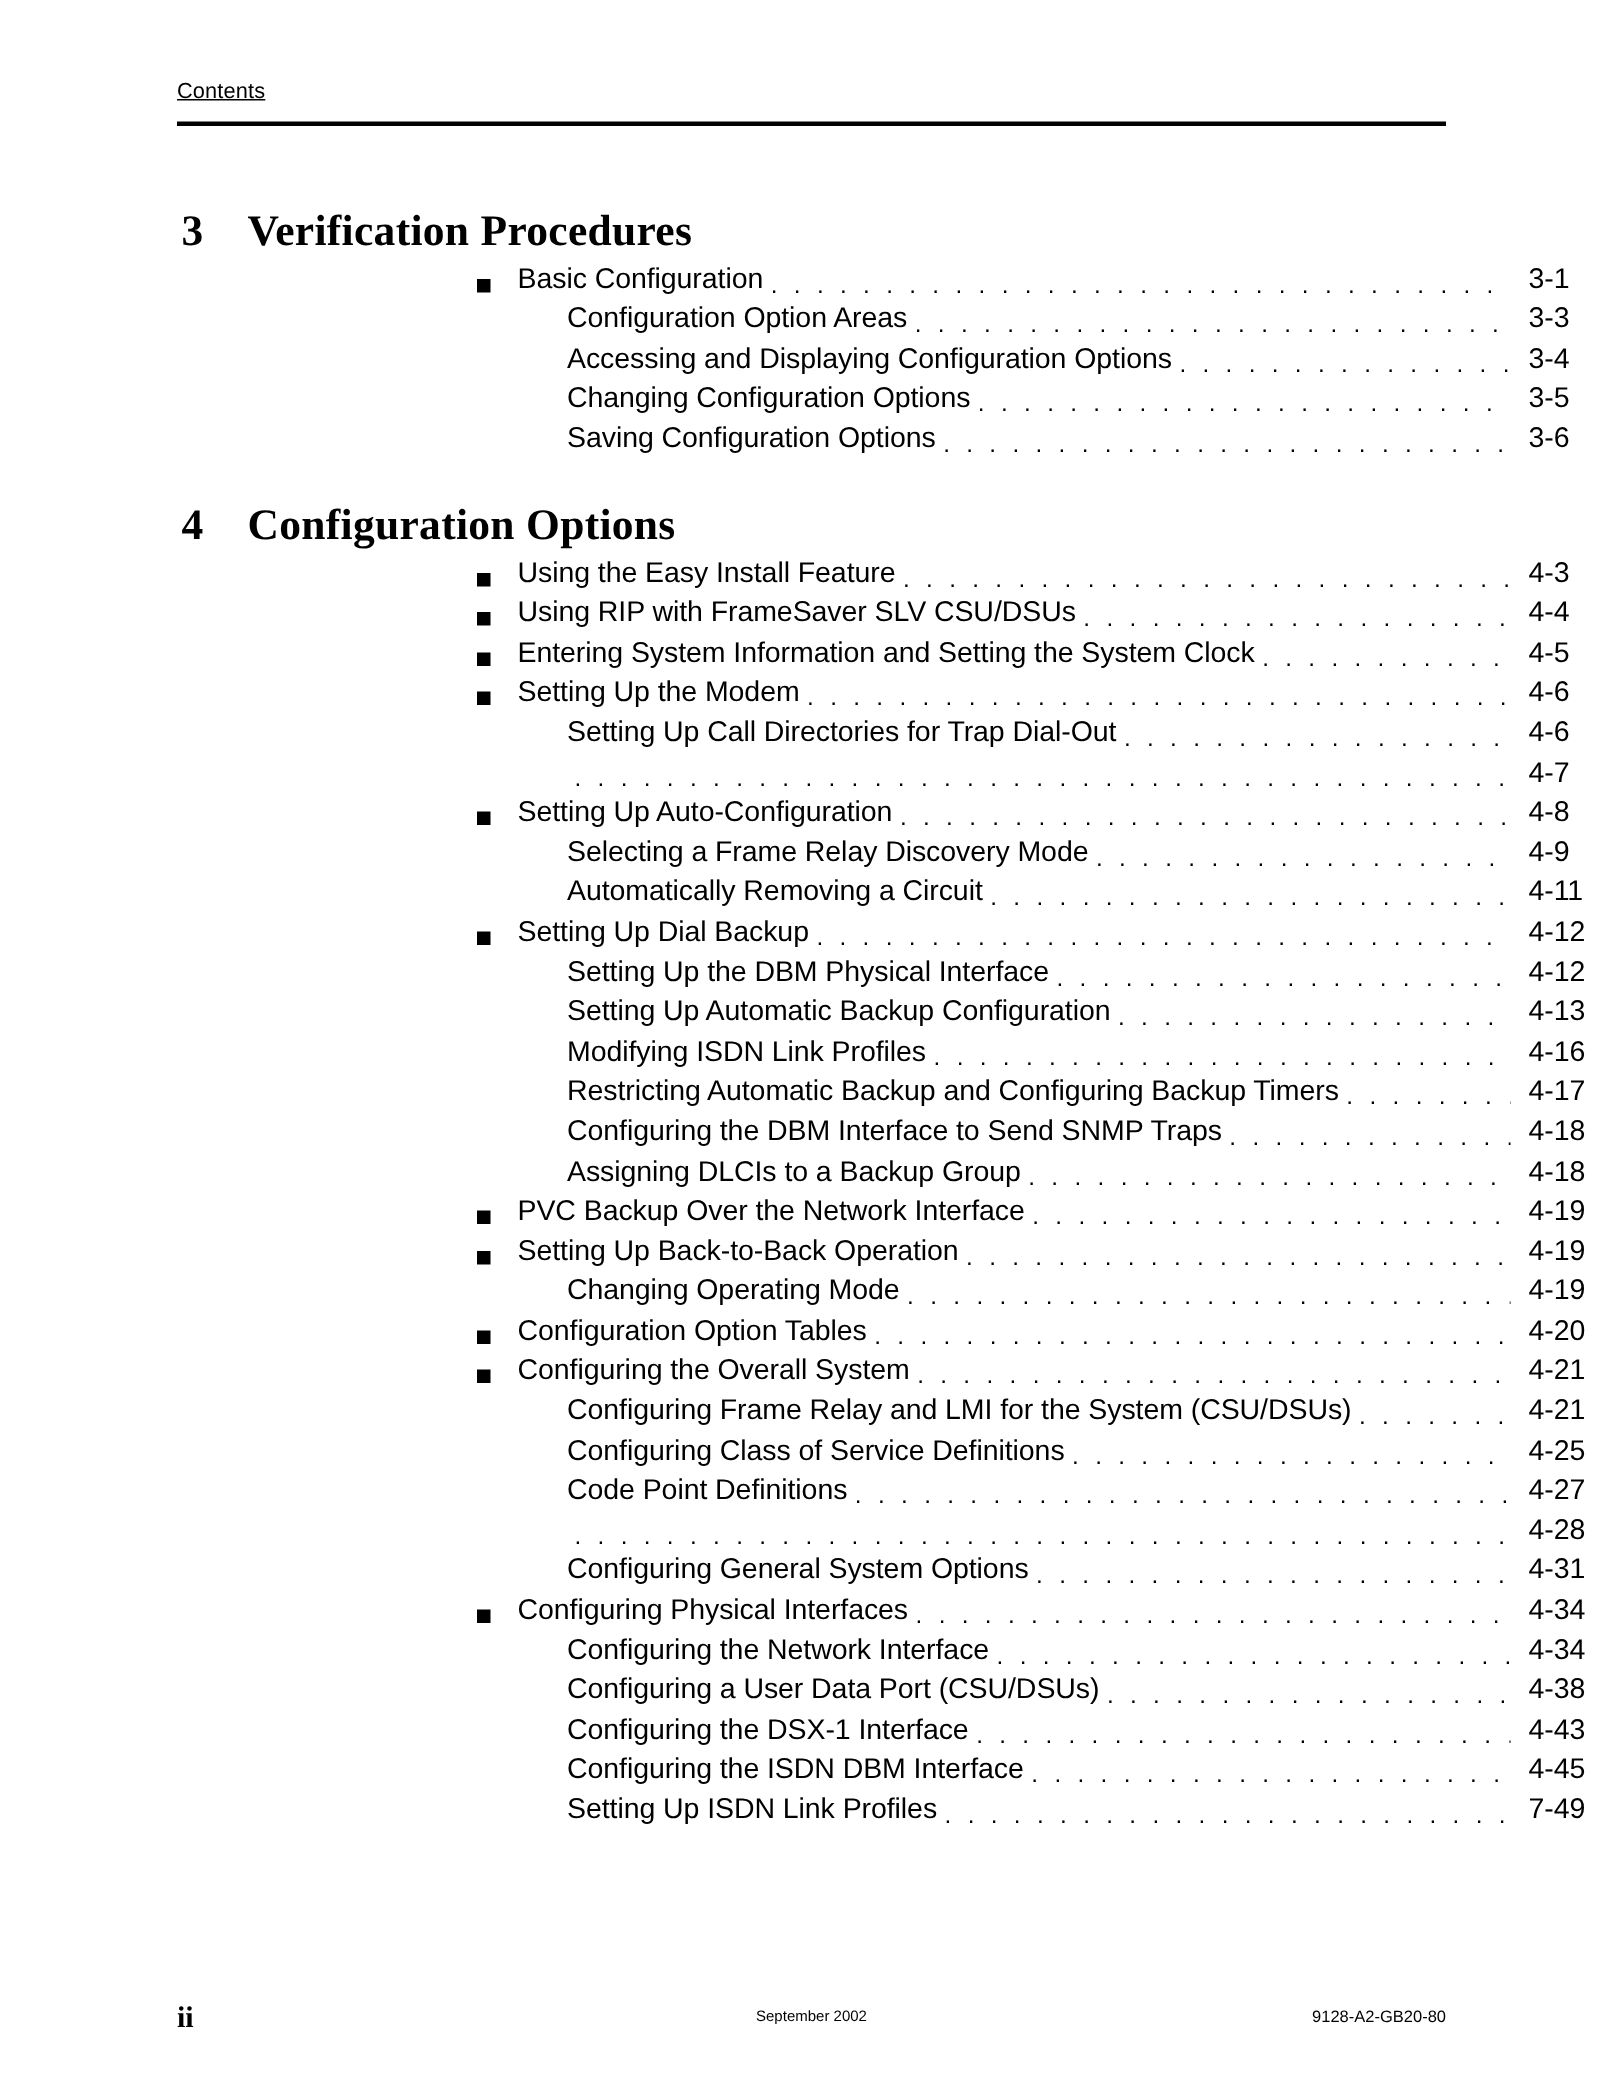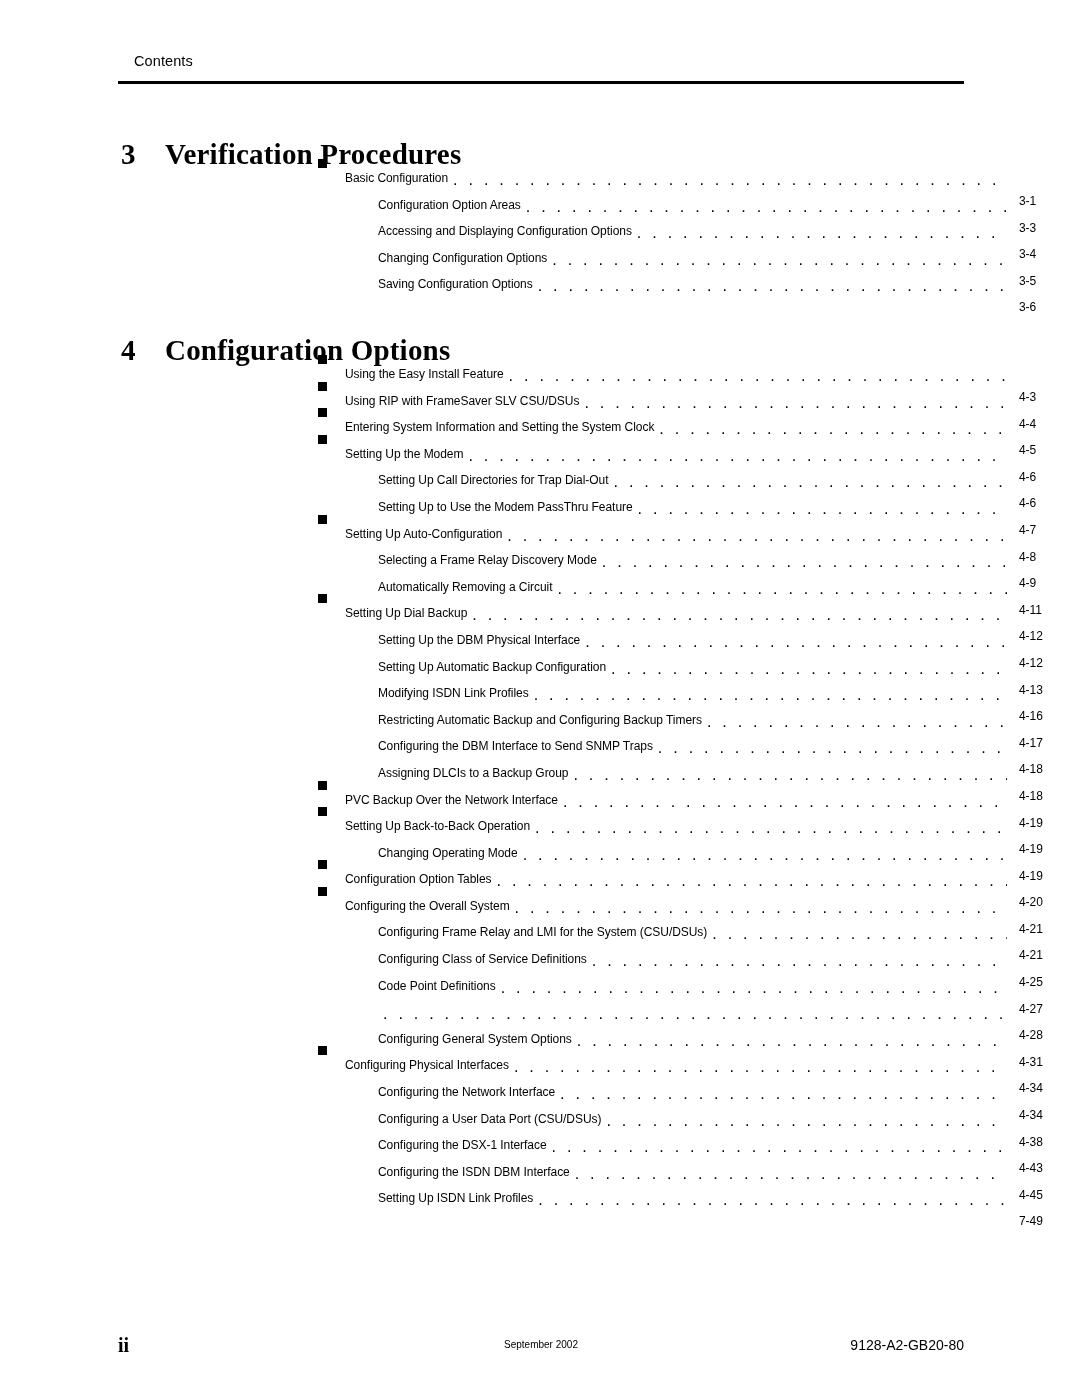--- a/index.html
+++ b/index.html
@@ -19,23 +19,24 @@
   .page {
     position: absolute;
     left: 0; top: 0;
     width: 1080px;
     height: 1397px;
   }
 
   
   .header {
     position: absolute;
-    left: 134px;
+    left: 118px;
     top: 52px;
     width: 846px;
+    text-decoration: underline;
   }
   .header-label {
     font-family: "Liberation Sans", sans-serif;
     font-size: 14.5px;
     line-height: 18px;
     letter-spacing: 0.1px;
     color: #000;
   }
   .header-rule {
     position: absolute;
@@ -71,24 +72,24 @@
   }
 
   
   .toc-list {
     margin: 0;
     padding: 0;
     list-style: none;
   }
   .toc-entry {
     display: flex;
-    align-items: flex-start;
+    align-items: flex-end;
     height: 26.6px;
     font-family: "Liberation Sans", sans-serif;
-    font-size: 12px;
+    font-size: 19px;
     letter-spacing: -0.05px;
     white-space: nowrap;
   }
   .toc-bullet-cell {
     width: 27px;
     flex: none;
     position: relative;
   }
   .toc-bullet {
     display: block;
@@ -159,21 +160,21 @@
     text-align: center;
     font-family: "Liberation Sans", sans-serif;
     font-size: 10px;
     line-height: 22px;
   }
   .footer-docnum {
     position: absolute;
     right: 0;
     top: 0;
     font-family: "Liberation Sans", sans-serif;
-    font-size: 14px;
+    font-size: 11px;
     line-height: 22px;
   }
 </style>
 </head>
 <body>
 
 <div class="page">
 
   <div class="header">
     <div class="header-label">Contents</div>
@@ -260,21 +261,20 @@
             <span class="toc-page">4-6</span>
           </li>
           <li class="toc-entry level-2">
             <span class="toc-bullet-cell"></span>
             <span class="toc-label">Setting Up Call Directories for Trap Dial-Out</span>
             <span class="toc-leader"></span>
             <span class="toc-page">4-6</span>
           </li>
           <li class="toc-entry level-2">
             <span class="toc-bullet-cell"></span>
-            <span class="toc-label">Setting Up to Use the Modem PassThru Feature</span>
             <span class="toc-leader"></span>
             <span class="toc-page">4-7</span>
           </li>
           <li class="toc-entry level-1">
             <span class="toc-bullet-cell">
               <span class="toc-bullet"></span>
             </span>
             <span class="toc-label">Setting Up Auto-Configuration</span>
             <span class="toc-leader"></span>
             <span class="toc-page">4-8</span>

